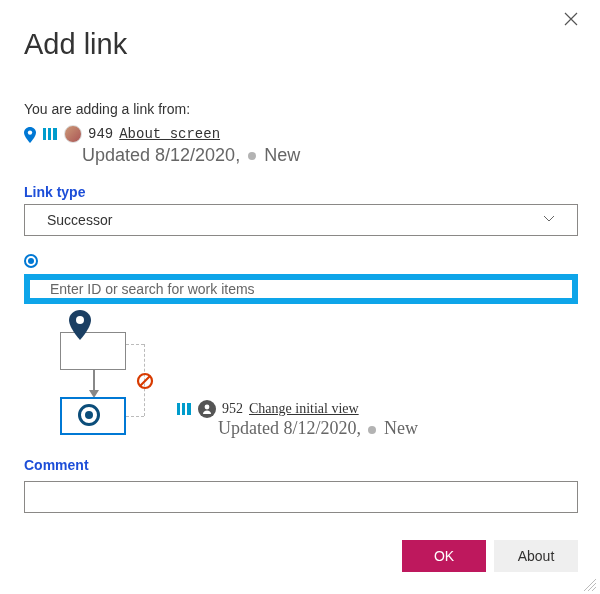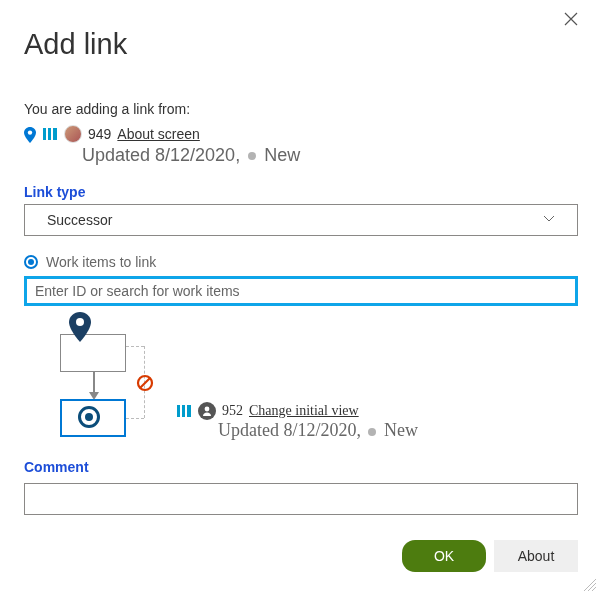--- a/index.html
+++ b/index.html
@@ -28,20 +28,21 @@
     font-weight: 300;
     font-size: 29px;
     margin: 6px 0 30px 0;
     color: #333;
   }
   .intro { margin-bottom: 8px; color: #333; margin-top: 40px; }
   .source-row {
     position: relative;
     padding-left: 18px;
     margin-bottom: 2px;
+    font-family: Liberation Mono, monospace;
   }
   .pin {
     position: absolute;
     left: 0;
     top: 2px;
     color: #005a9e;
   }
   .wi-line { display: flex; align-items: center; gap: 6px; }
   .wi-type-icon { width: 16px; height: 14px; display: inline-flex; }
   .avatar {
@@ -90,24 +91,24 @@
   .radio-on {
     width: 14px; height: 14px; border: 2px solid #0078d4;
     border-radius: 50%; display: inline-flex;
     align-items: center; justify-content: center;
   }
   .radio-on::after {
     content: ""; width: 6px; height: 6px; background: #0078d4;
     border-radius: 50%;
   }
   .text-input {
-    border: 3px solid #0ea5e9;
+    border: 6px solid #0ea5e9;
     height: 30px;
     width: 100%;
-    padding: 0 8px;
+    padding: 0 20px;
     font-family: inherit;
     font-size: 14px;
     color: #7f1d1d;
   }
   .text-input::placeholder { color: #666; }
   .diagram-row {
     display: flex;
     align-items: flex-start;
     gap: 12px;
     margin-top: 10px;
@@ -191,21 +192,21 @@
     gap: 8px;
   }
   .btn {
     min-width: 84px;
     height: 32px;
     border: none;
     cursor: pointer;
     font-family: inherit;
     font-size: 14px;
   }
-  .btn.primary { background: #4d7c0f; color: #fff; border-radius: 13px; }
+  .btn.primary { background: #be185d; color: #fff; }
   .btn.secondary { background: #efefef; color: #323130; }
   .resize-grip {
     position: absolute;
     right: 4px; bottom: 4px;
     width: 12px; height: 12px;
     color: #bbb;
   }
 </style>
 </head>
 <body>
@@ -251,21 +252,20 @@
   <span>Successor</span>
   <span class="chev">
     <svg width="12" height="12" viewBox="0 0 12 12">
         <path d="M1 3 L6 8 L11 3" stroke="currentColor" stroke-width="1" fill="none"></path>
       </svg>
   </span>
 </div>
 
 <div class="section-head">
   <span class="radio-on"></span>
-  <span>Work items to link</span>
 </div>
 <input class="text-input" type="text" placeholder="Enter ID or search for work items" style="">
 
 <div class="diagram-row">
   <div class="diagram">
     <span class="dash-top"></span>
     <span class="dash-bot"></span>
     <span class="dashline"></span>
     <span class="no-icon">
       <svg width="18" height="18" viewBox="0 0 18 18">

